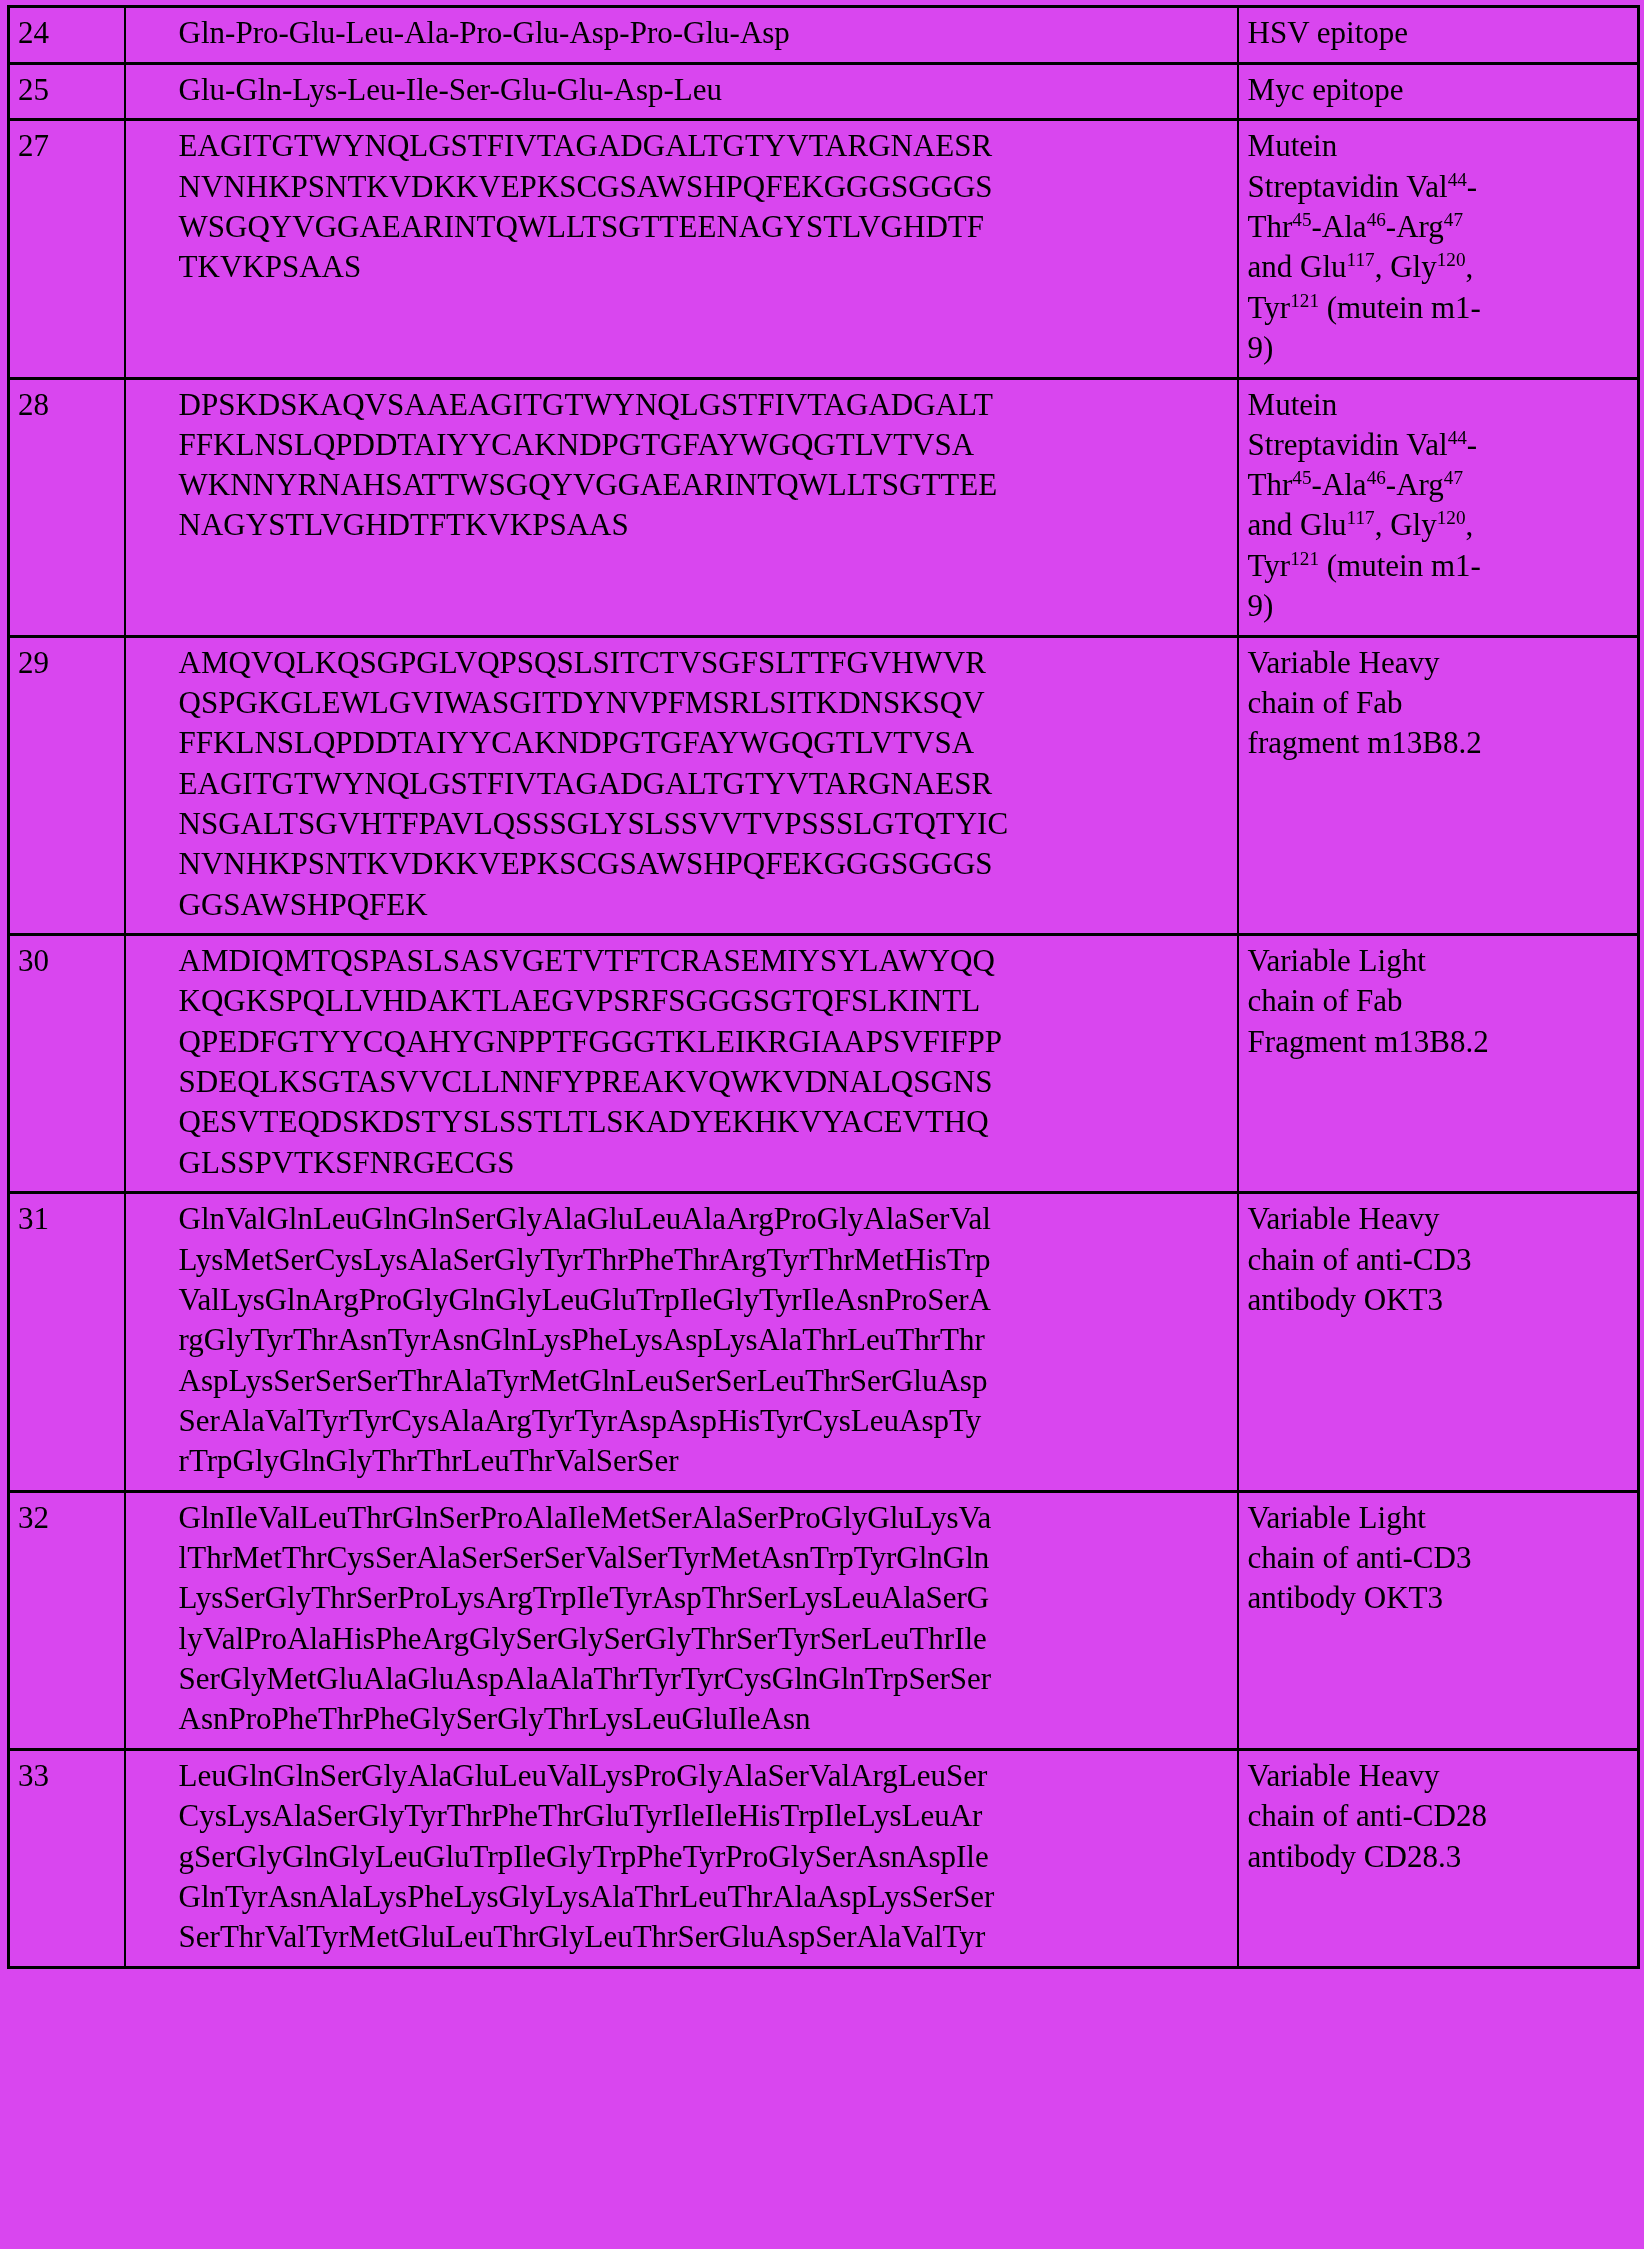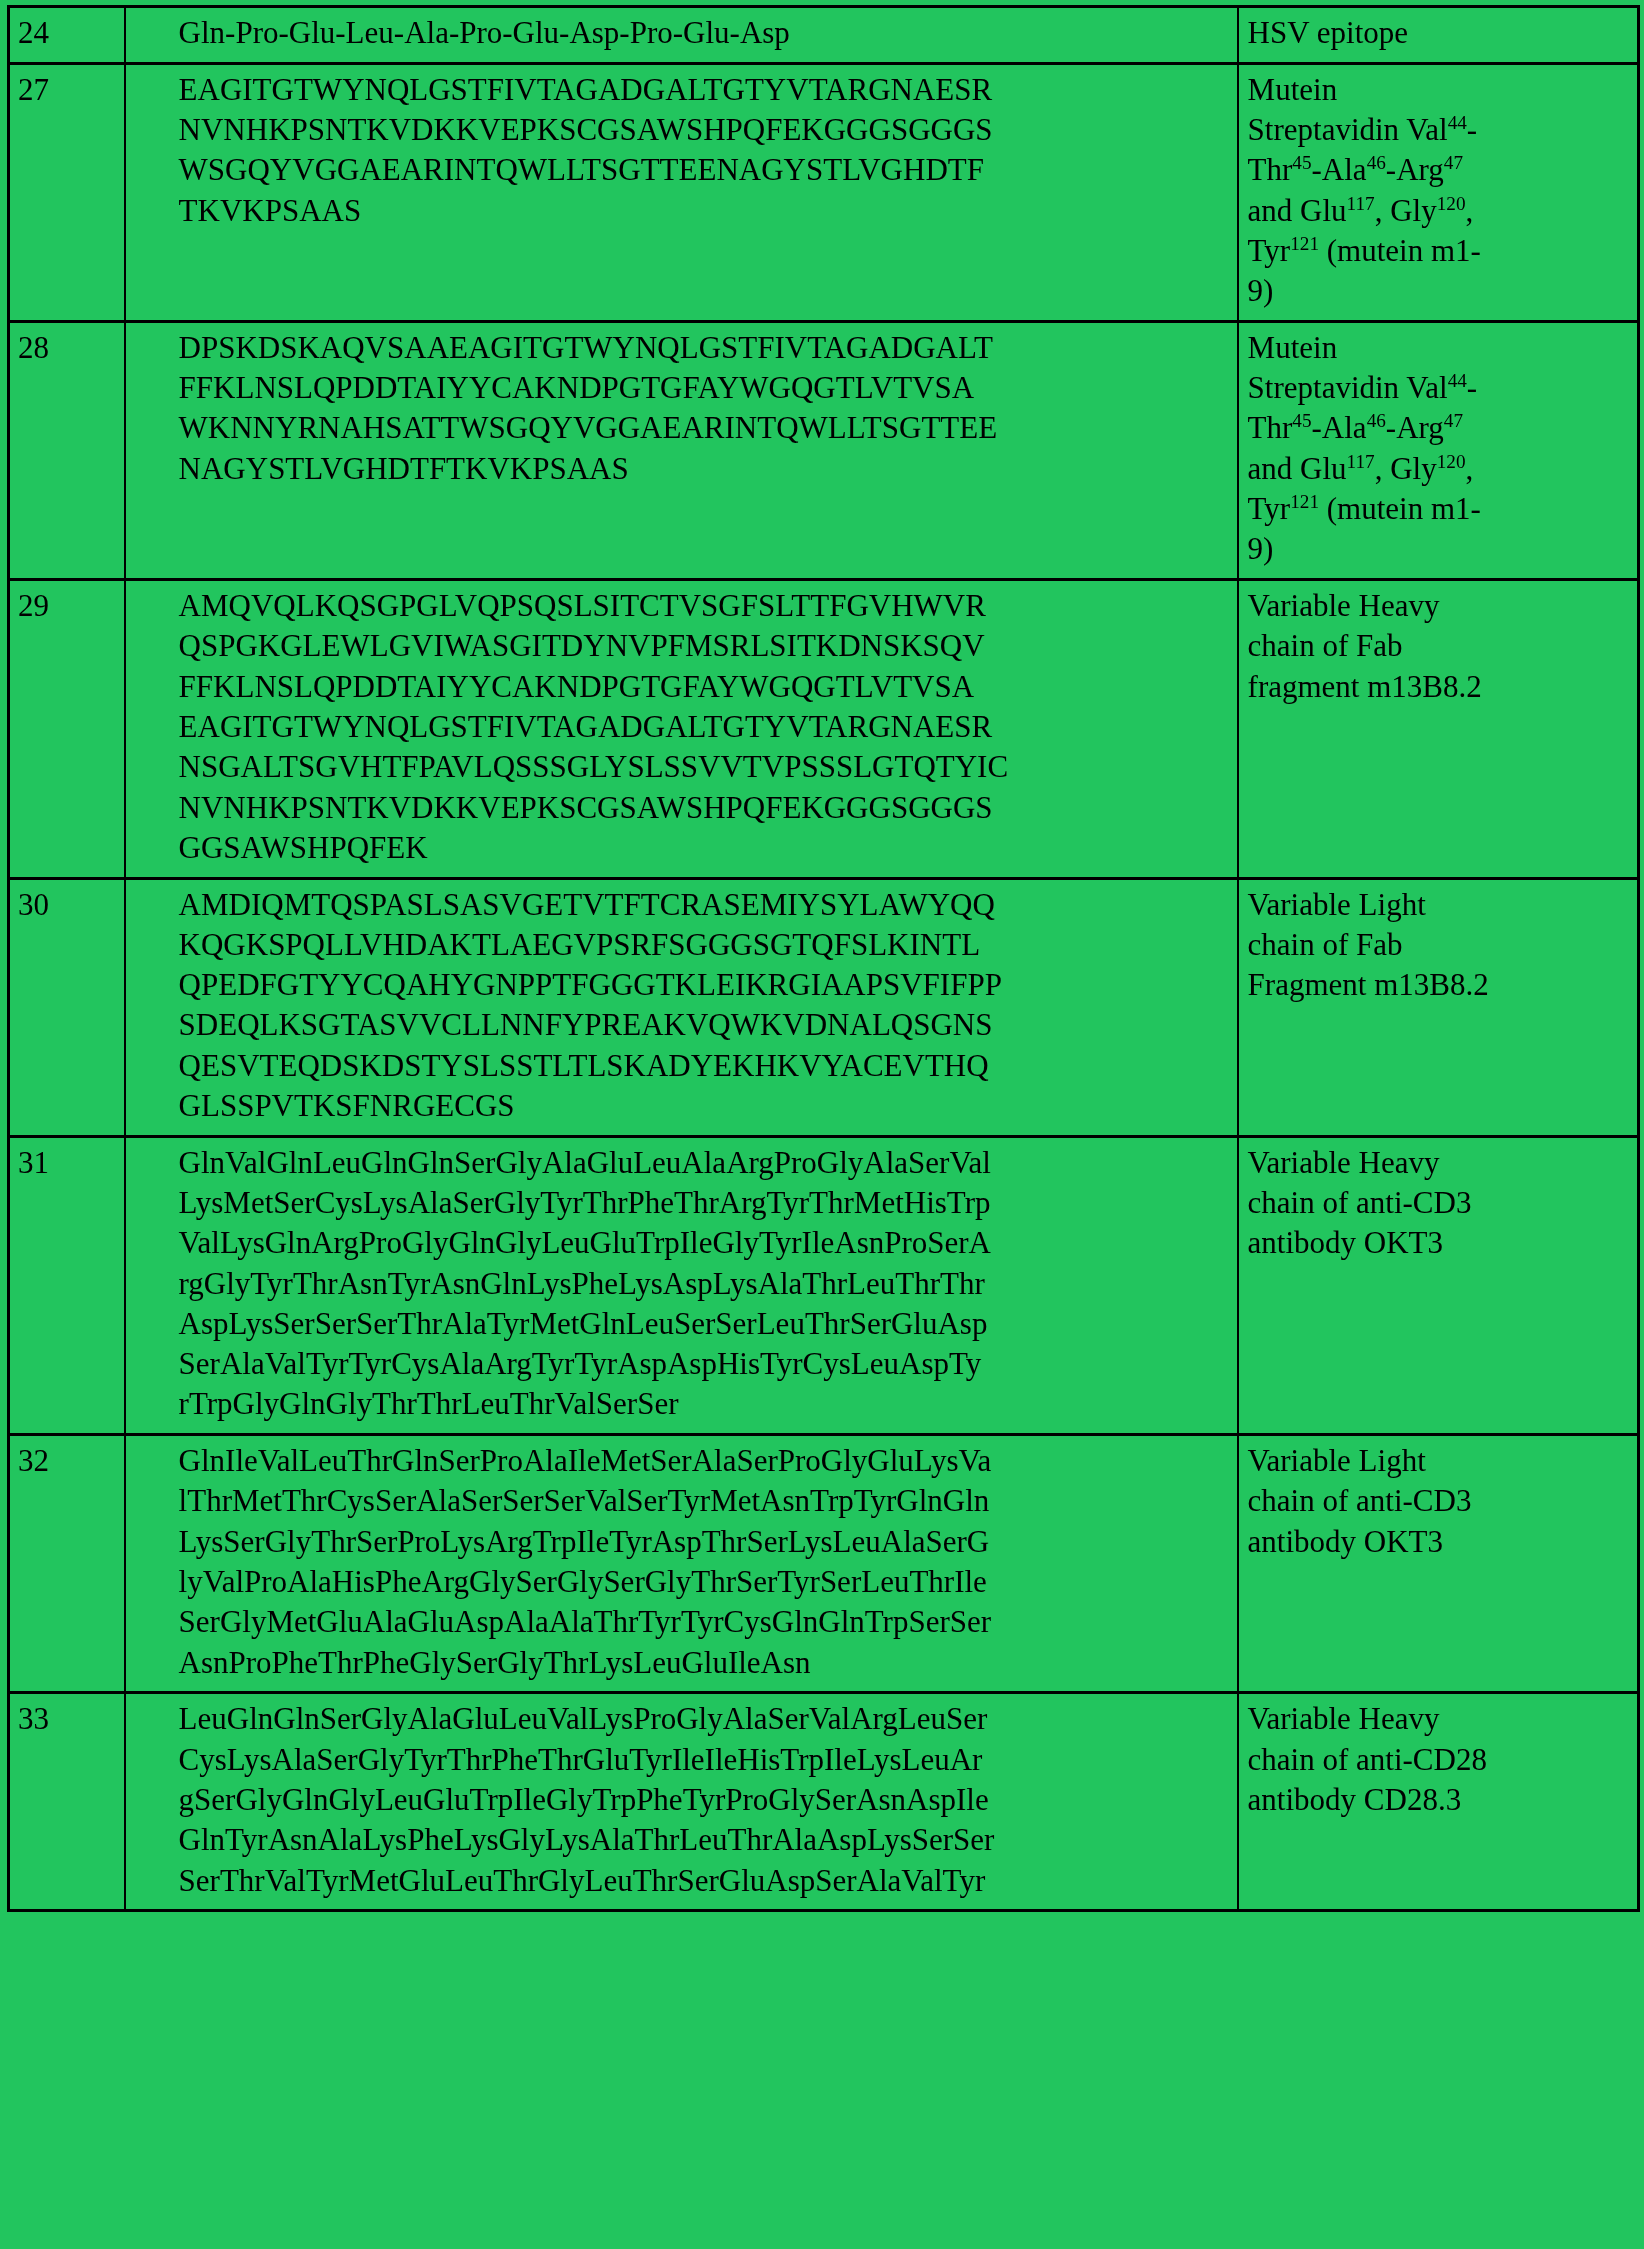--- a/index.html
+++ b/index.html
@@ -9,21 +9,21 @@
   }
   body {
     font-family: "Liberation Serif", "DejaVu Serif", serif;
     color: #000000;
   }
   .page {
     width: 1645px;
     height: 2250px;
     box-sizing: border-box;
     padding: 5px 3.3px 0 6.7px;
-    background: #22c55e;
+    background: #d946ef;
     position: relative;
     overflow: hidden;
   }
   table.seq-table {
     width: 1630px;
     border-collapse: collapse;
     table-layout: fixed;
     border-top: 3.3px solid #000;
     border-left: 3.3px solid #000;
     border-right: 3.3px solid #000;
@@ -85,20 +85,29 @@
         <tr>
           <td class="num-cell">24</td>
           <td class="seq-cell">
             <span class="line">Gln-Pro-Glu-Leu-Ala-Pro-Glu-Asp-Pro-Glu-Asp</span>
           </td>
           <td class="desc-cell">
             <span class="line">HSV epitope</span>
           </td>
         </tr>
         <tr>
+          <td class="num-cell">25</td>
+          <td class="seq-cell">
+            <span class="line">Glu-Gln-Lys-Leu-Ile-Ser-Glu-Glu-Asp-Leu</span>
+          </td>
+          <td class="desc-cell">
+            <span class="line">Myc epitope</span>
+          </td>
+        </tr>
+        <tr>
           <td class="num-cell">27</td>
           <td class="seq-cell">
             <span class="line">EAGITGTWYNQLGSTFIVTAGADGALTGTYVTARGNAESR</span>
             <span class="line">NVNHKPSNTKVDKKVEPKSCGSAWSHPQFEKGGGSGGGS</span>
             <span class="line">WSGQYVGGAEARINTQWLLTSGTTEENAGYSTLVGHDTF</span>
             <span class="line">TKVKPSAAS</span>
           </td>
           <td class="desc-cell">
             <span class="line">Mutein</span>
             <span class="line">Streptavidin Val<sup>44</sup>-</span>

